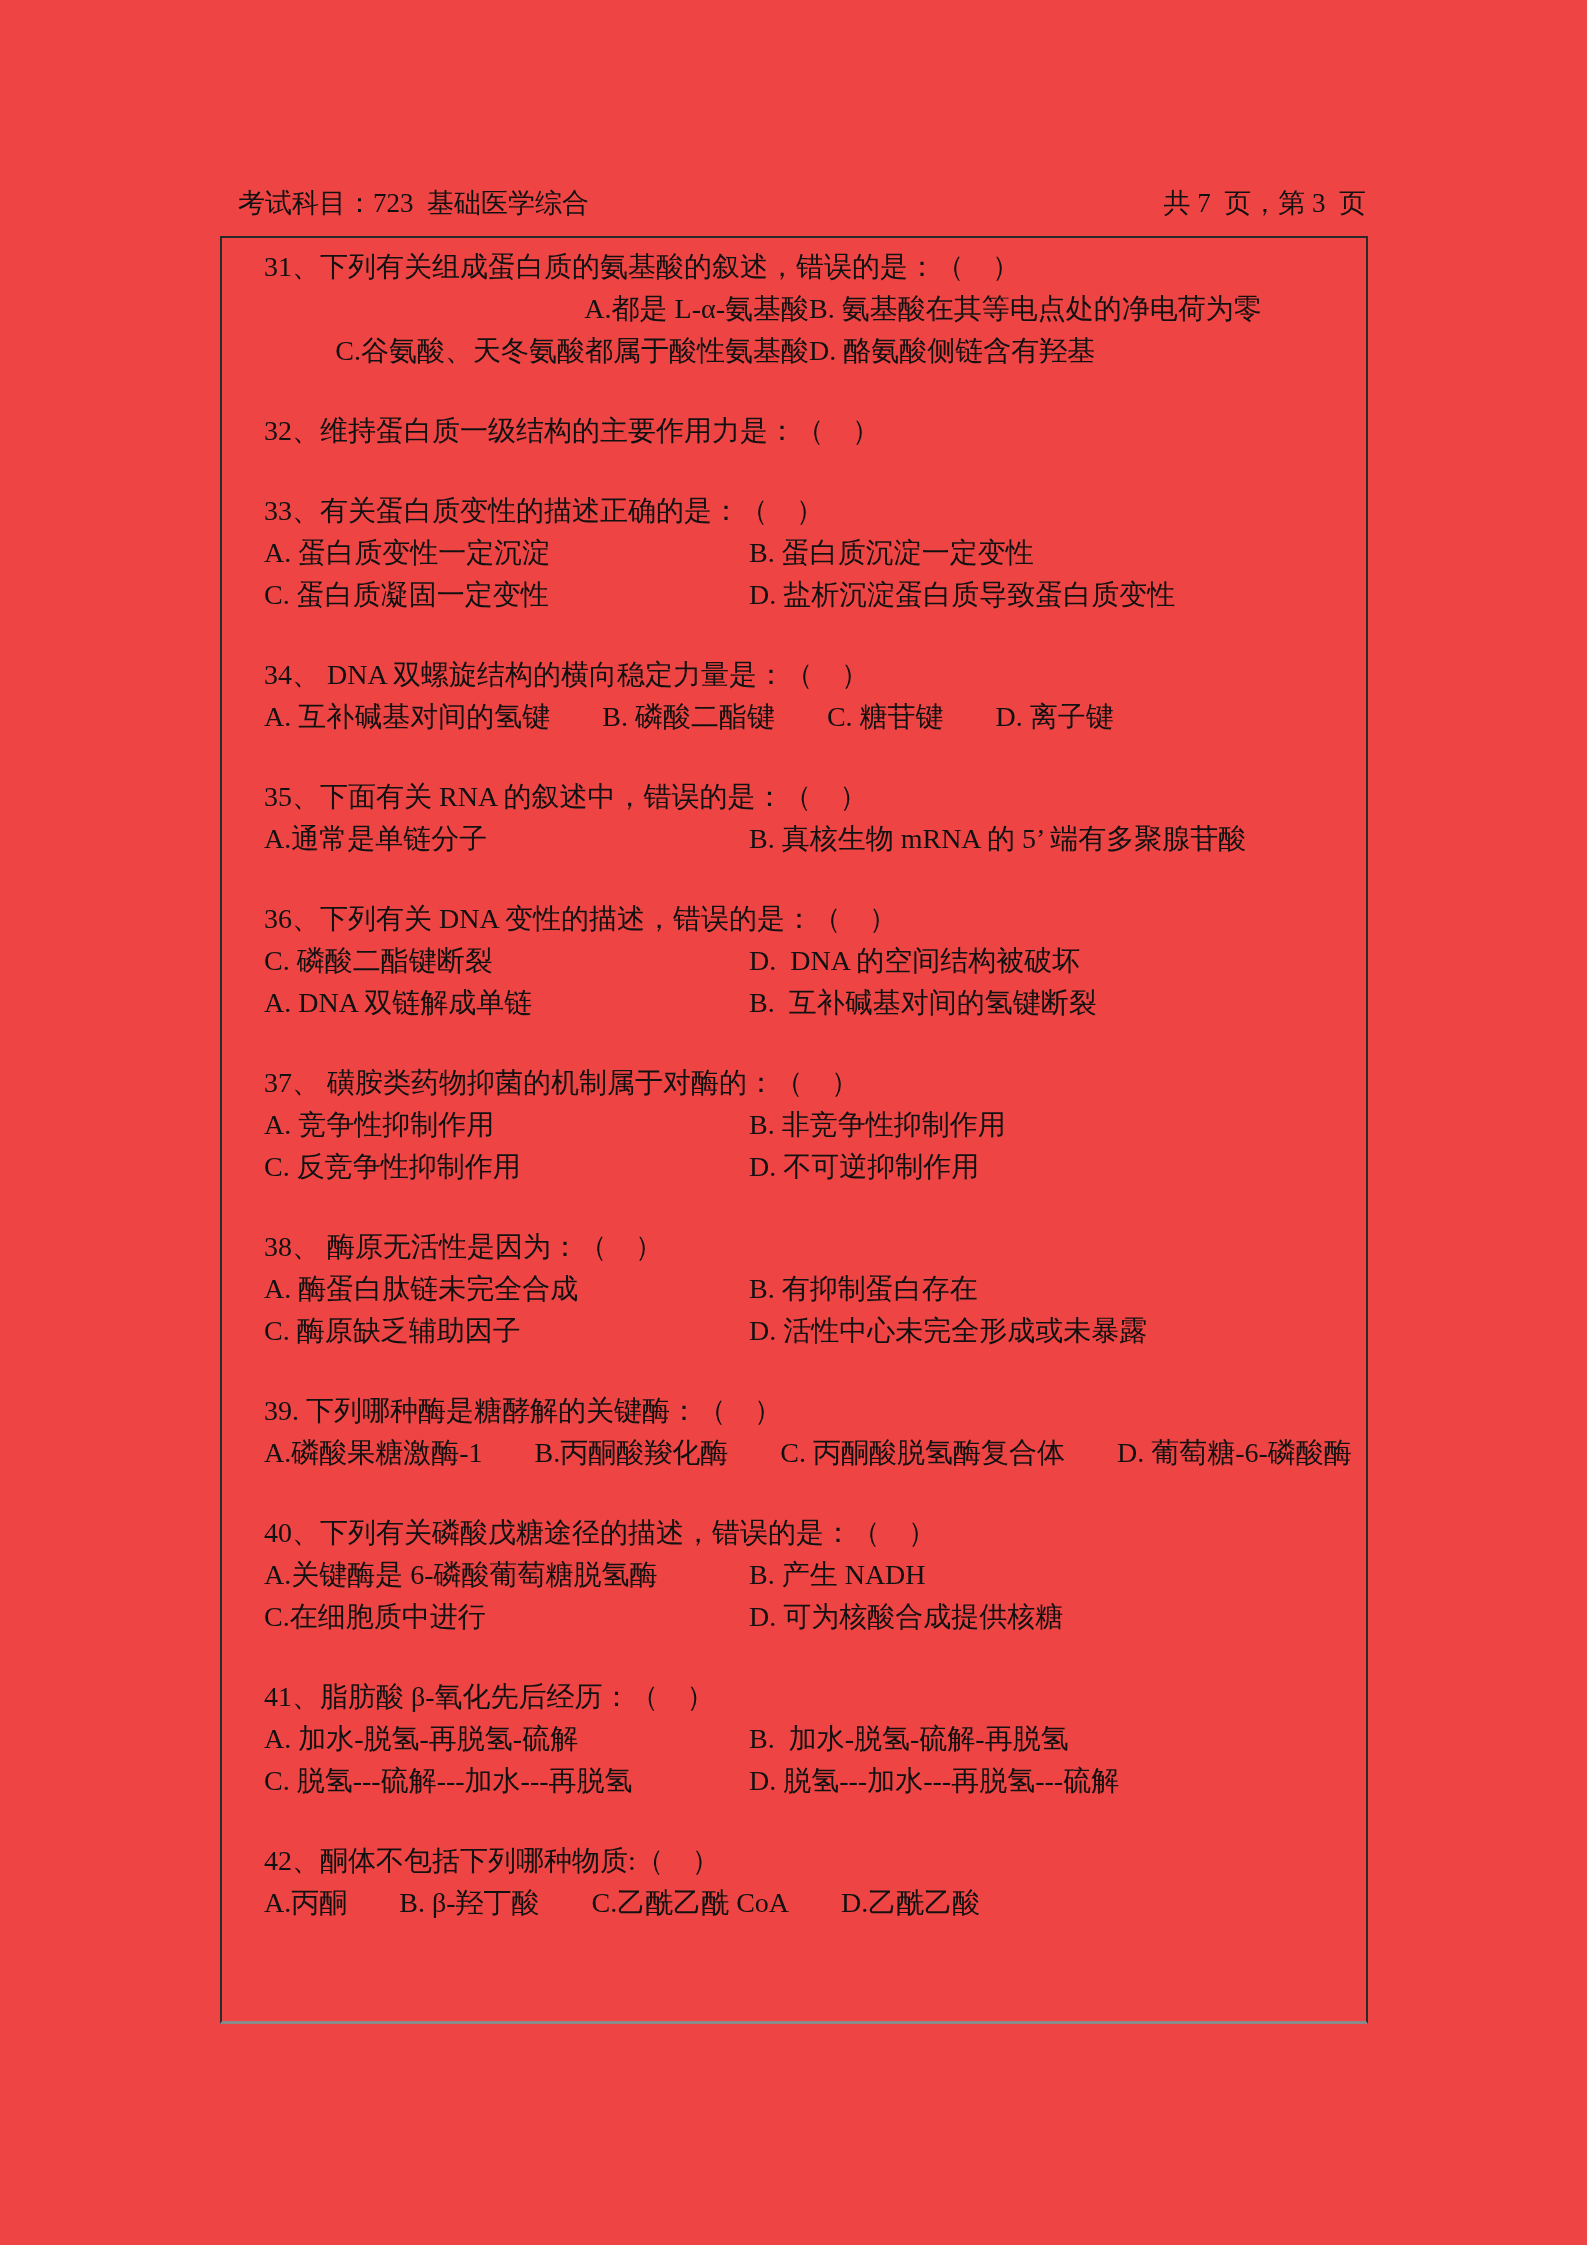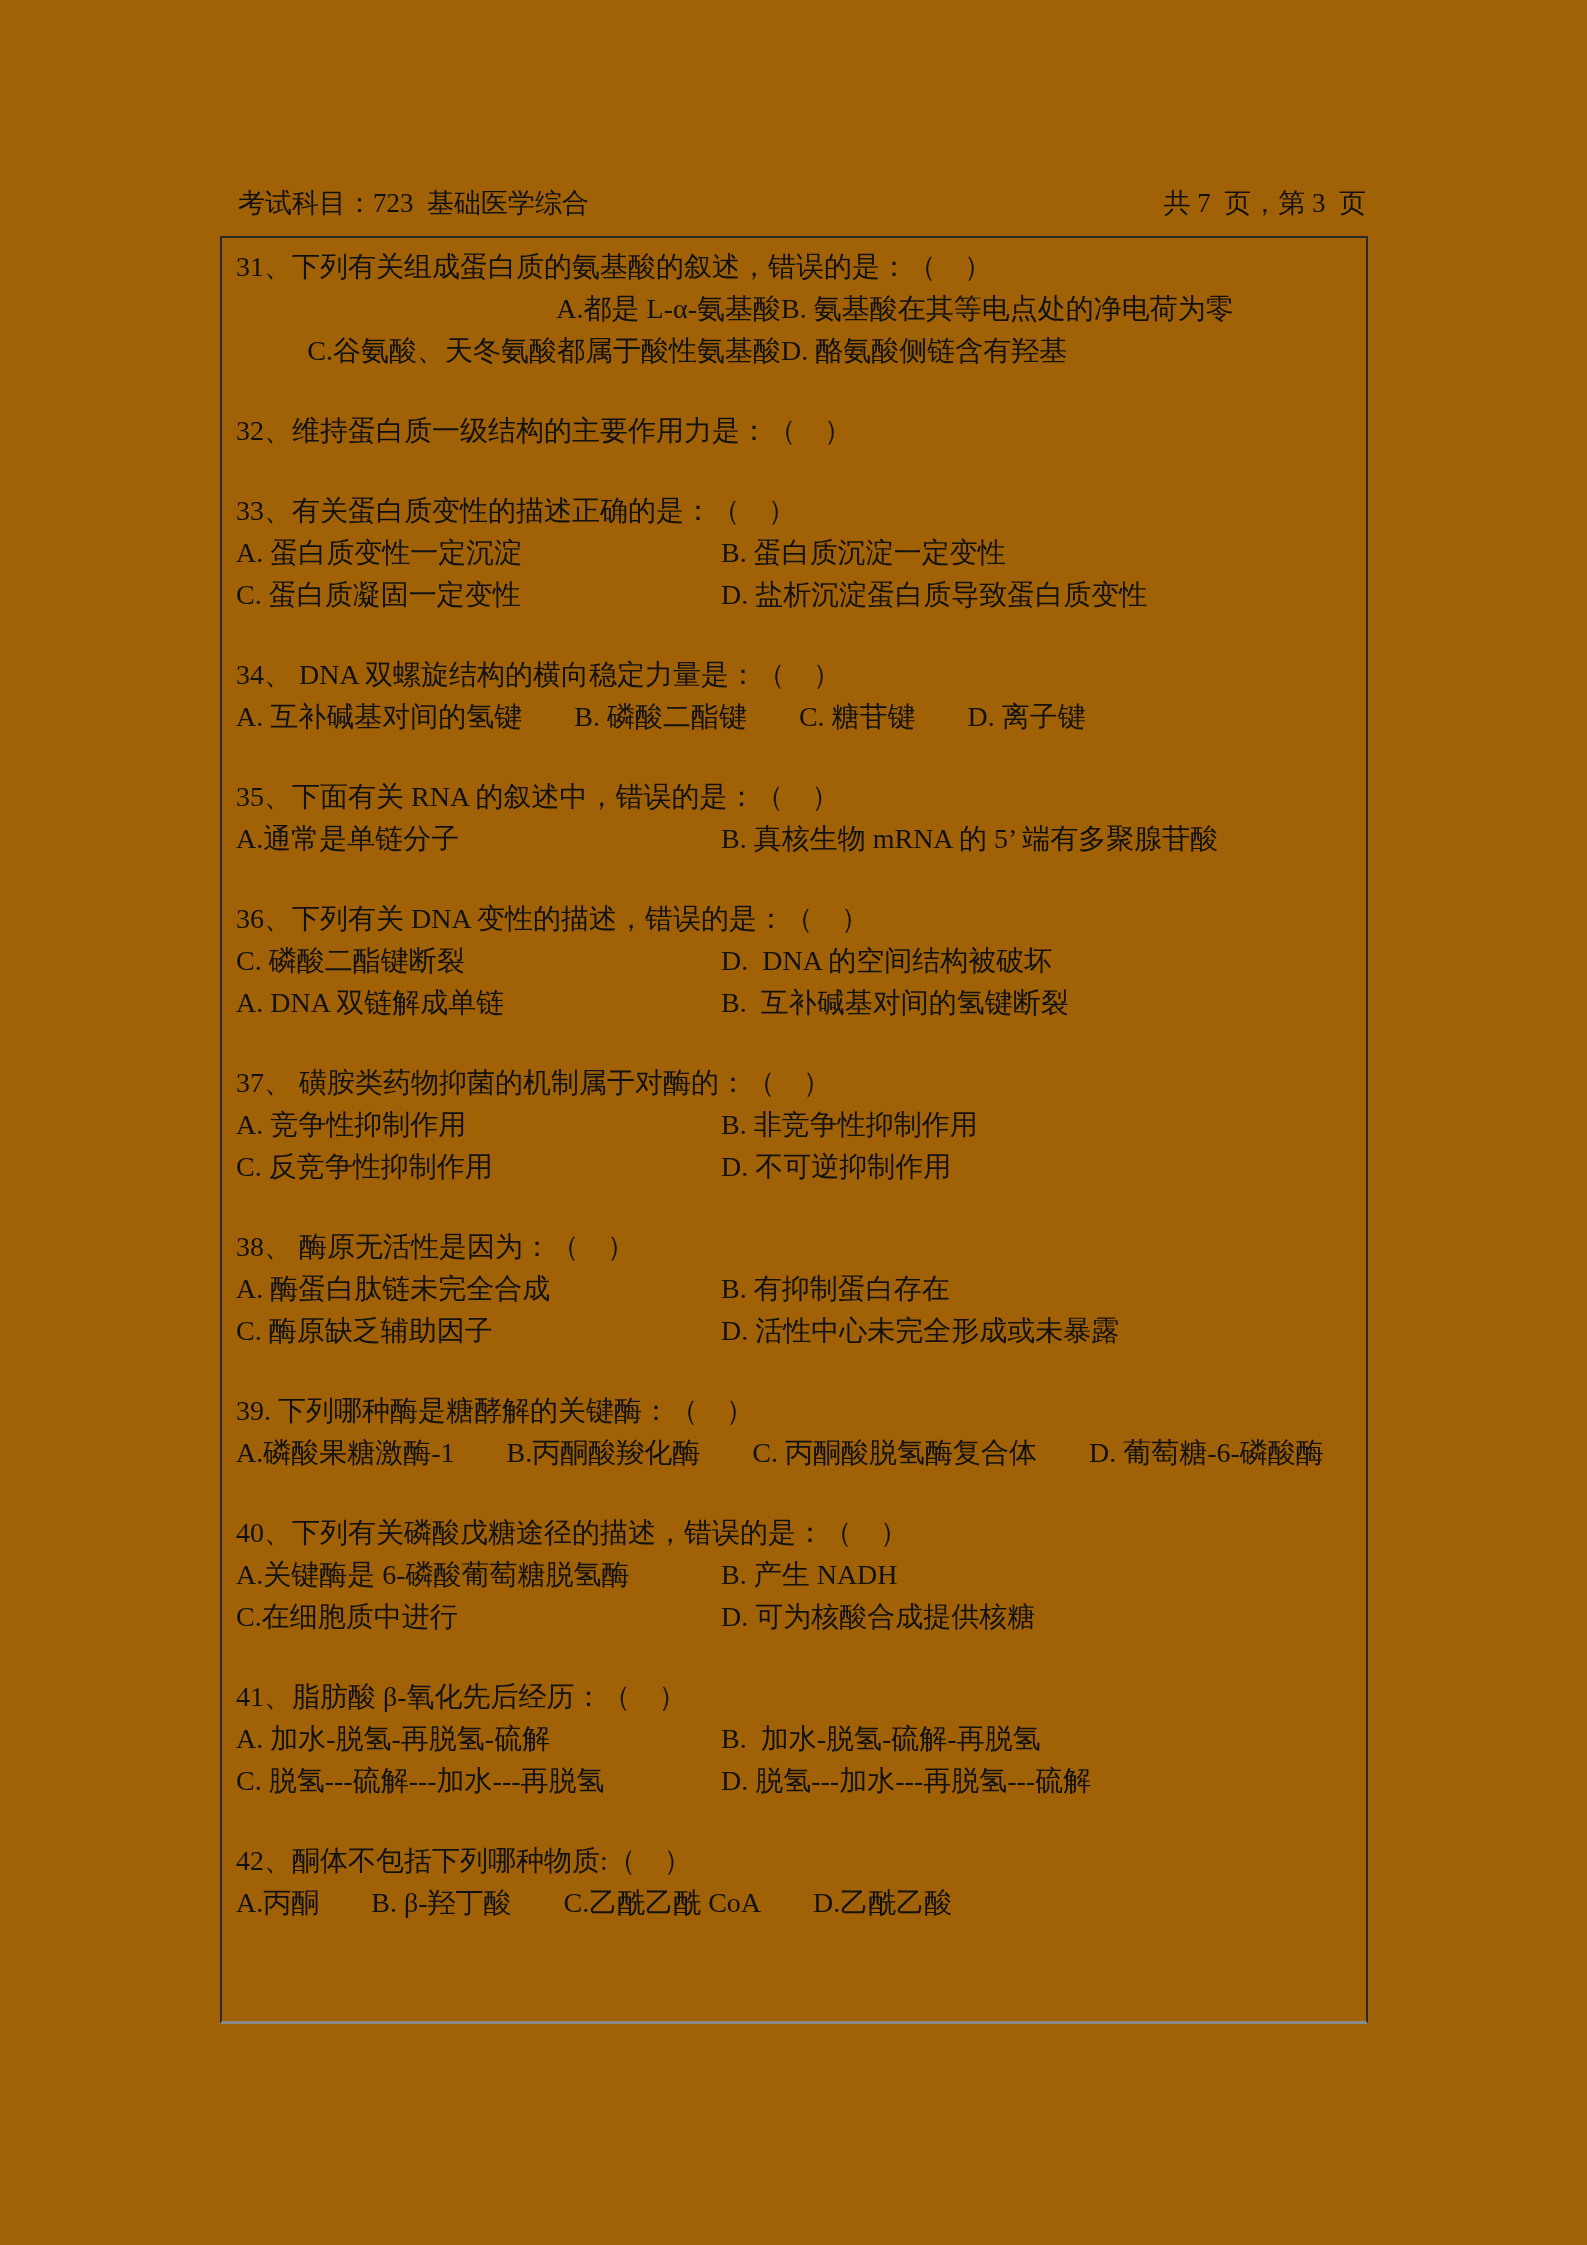--- a/index.html
+++ b/index.html
@@ -1,20 +1,20 @@
 <!DOCTYPE html>
 <html><head>
 <meta charset="utf-8">
 <style>
   html,body{margin:0;padding:0;background:#ffffff;}
   .page{
     position:relative;
     width:1587px;
     height:2245px;
-    background:#a16207;
+    background:#ef4444;
     font-family:"Liberation Serif","DejaVu Serif",serif;
     color:#111111;
     overflow:hidden;
   }
   .header{
     position:absolute;
     top:186px;
     left:238px;
     width:1128px;
     display:flex;
@@ -35,20 +35,21 @@
     border-right:2px solid #2a2a2a;
     border-top:2px solid #2a2a2a;
     border-bottom:3px solid #8a8a8a;
     padding:8px 12px 0 14px;
     overflow:hidden;
   }
   .question{
     margin-bottom:38px;
     font-size:28px;
     line-height:42px;
+    margin-left:28px;
   }
   .stem{
     white-space:pre-wrap;
   }
   .opt-row{
     white-space:pre-wrap;
   }
   .opt-row .cell{
     display:inline-block;
     vertical-align:top;

